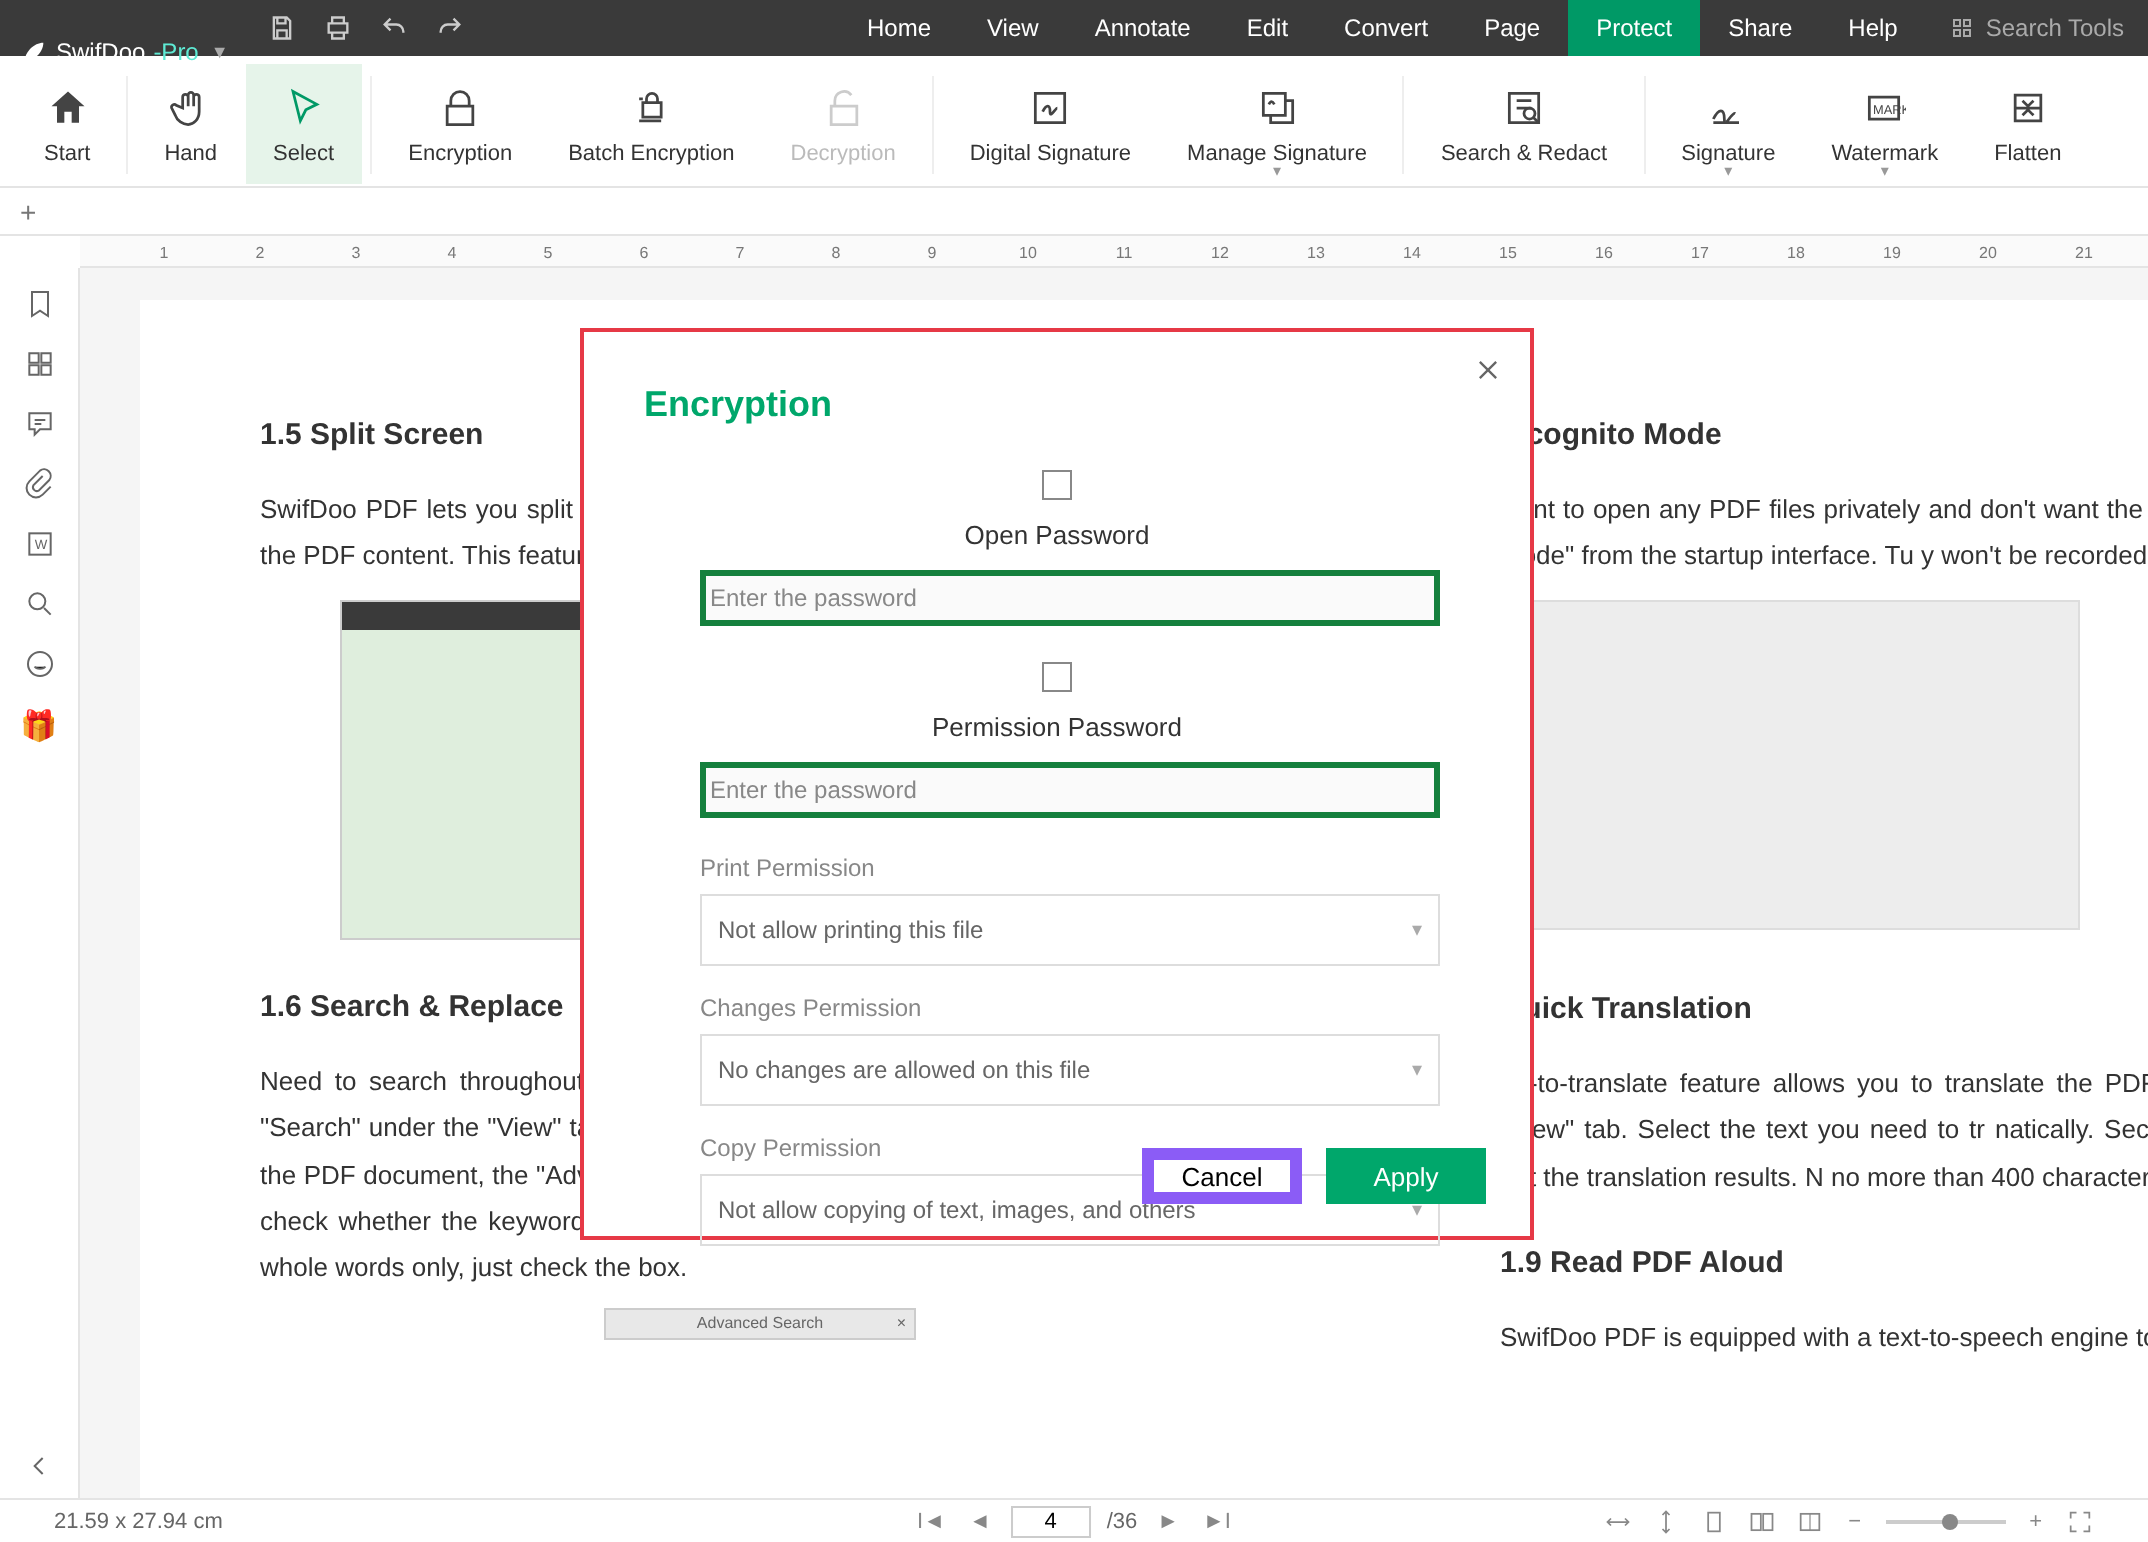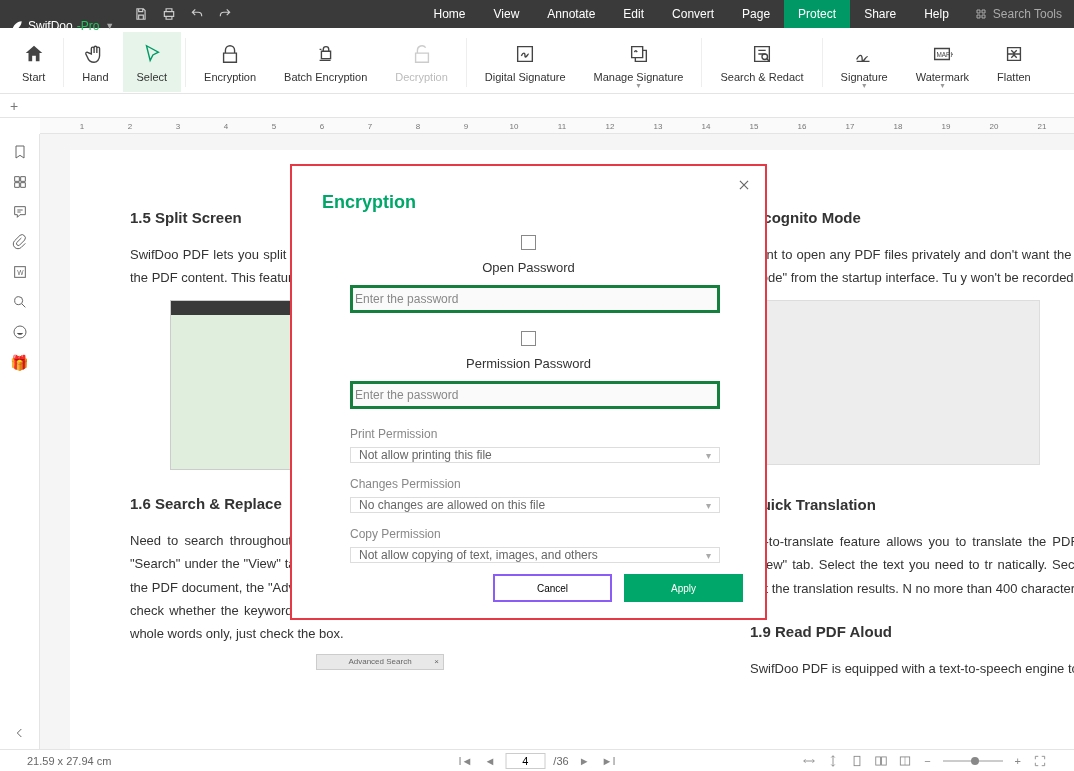--- a/index.html
+++ b/index.html
@@ -3,21 +3,21 @@
 <meta charset="utf-8">
 <style>
 * { box-sizing: border-box; margin: 0; padding: 0; font-family: -apple-system, BlinkMacSystemFont, "Segoe UI", Arial, sans-serif; }
 body { width: 1074px; height: 771px; overflow: hidden; background: #fff; position: relative; }
 
 
 .topbar { height: 28px; background: #3a3a3a; display: flex; align-items: center; color: #fff; font-size: 12px; }
 .logo { display: flex; align-items: center; padding: 0 8px 0 10px; gap: 4px; margin-top: 23px; }
 .logo-icon { width: 14px; height: 14px; }
 .logo-text1 { color: #fff; font-weight: 500; }
-.logo-text2 { color: #22c55e; font-weight: 500; text-align: right; }
+.logo-text2 { color: #5eead4; font-weight: 500; text-align: right; }
 .dropdown-caret { color: #aaa; font-size: 9px; margin-left: 2px; }
 .qa-icons { display: flex; align-items: center; gap: 14px; margin-left: 12px; }
 .qa-icons svg { width: 14px; height: 14px; }
 .menu { display: flex; margin-left: auto; height: 100%; }
 .menu-item { padding: 0 14px; display: flex; align-items: center; height: 100%; cursor: pointer; }
 .menu-item.active { background: #009966; }
 .search-tools { display: flex; align-items: center; gap: 6px; padding: 0 12px; color: #aaa; }
 
 
 .ribbon { height: 66px; background: #fff; border-bottom: 1px solid #e4e4e4; display: flex; padding: 4px 8px 0 8px; }
@@ -49,37 +49,37 @@
 .gift { color: #e74c3c; font-size: 15px; }
 
 .canvas { flex: 1; background: #f5f5f5; position: relative; overflow: hidden; }
 .page { position: absolute; left: 30px; top: 16px; right: 0; background: #fff; height: 900px; padding: 40px 60px; font-size: 13px; line-height: 1.8; color: #333; }
 .page h3 { font-size: 15px; font-weight: 700; margin-bottom: 12px; }
 .page .col { position: absolute; }
 .col-left { left: 60px; top: 54px; width: 500px; }
 .col-right { left: 680px; top: 54px; width: 420px; }
 .screenshot-box { width: 250px; height: 170px; background: #dfeedd; margin: 10px 0 20px 40px; border: 1px solid #ccc; position: relative; }
 .screenshot-box::before { content:''; position:absolute; top:0;left:0;right:0;height:14px;background:#3a3a3a; }
-.adv-search { width: 128px; height: 16px; background: #e8e8e8; border: 1px solid #ccc; margin: 8px auto 0; font-size: 8px; color: #666; display:flex; align-items:center; justify-content:center; position:relative; }
+.adv-search { width: 156px; height: 16px; background: #e8e8e8; border: 1px solid #ccc; margin: 8px auto 0; font-size: 8px; color: #666; display:flex; align-items:center; justify-content:center; position:relative; }
 .adv-search::after{content:'×';position:absolute;right:4px;}
 .incognito-shot { width:290px; height:165px; background:#ededed; border:1px solid #ddd; margin:10px 0 26px 0; position:relative; }
 
 
 .dialog-wrap { position: absolute; left: 290px; top: 164px; width: 477px; height: 456px; border: 2px solid #e63946; background: #fff; z-index: 100; }
 .dialog { padding: 26px 30px 14px 30px; position: relative; height: 100%; }
 .dialog-close { position: absolute; top: 12px; right: 14px; cursor: pointer; color: #666; }
 .dialog-title { color: #00a76b; font-size: 18px; font-weight: 700; margin-bottom: 22px; }
 .chk-row { display: flex; align-items: center; gap: 10px; margin-bottom: 10px; font-size: 13px; color: #333; flex-direction: column; }
 .chk { width: 15px; height: 15px; border: 1.5px solid #888; }
 .pw-input { width: 370px; height: 28px; border: 3px solid #15803d; background: #fafafa; margin: 0 0 18px 28px; padding: 0 2px; font-size: 12px; color: #888; display:flex; align-items:center; }
 .perm-label { font-size: 12px; color: #888; margin: 0 0 6px 28px; }
-.perm-select { width: 370px; height: 16px; border: 1px solid #ddd; margin: 0 0 14px 28px; padding: 0 8px; font-size: 12px; color: #666; display: flex; align-items: center; position: relative; }
+.perm-select { width: 370px; height: 36px; border: 1px solid #ddd; margin: 0 0 14px 28px; padding: 0 8px; font-size: 12px; color: #666; display: flex; align-items: center; position: relative; }
 .perm-select::after { content: '▾'; position: absolute; right: 8px; color: #aaa; font-size: 10px; }
 .dialog-buttons { position: absolute; bottom: 16px; right: 22px; display: flex; gap: 12px; }
-.btn { width: 119px; height: 28px; border: 2px solid #8b5cf6; background: #fff; font-size: 10px; display: flex; align-items: center; justify-content: center; cursor: pointer; }
+.btn { width: 80px; height: 28px; border: 6px solid #8b5cf6; background: #fff; font-size: 13px; display: flex; align-items: center; justify-content: center; cursor: pointer; }
 .btn.primary { background: #00a76b; border-color: #00a76b; color: #fff; }
 
 
 .statusbar { position: absolute; bottom: 0; left: 0; right: 0; height: 22px; border-top: 1px solid #e4e4e4; background: #fff; display: flex; align-items: center; font-size: 11px; color: #666; padding: 0 27px; }
 .status-center { position: absolute; left: 50%; transform: translateX(-50%); display: flex; align-items: center; gap: 8px; }
 .page-num { width: 40px; height: 16px; border: 1px solid #ccc; text-align: center; font-size: 11px; }
 .status-right { margin-left: auto; display: flex; align-items: center; gap: 10px; }
 .nav-btn { color:#888; cursor:pointer; font-size:11px; padding:0 2px; }
 </style>
 </head>

